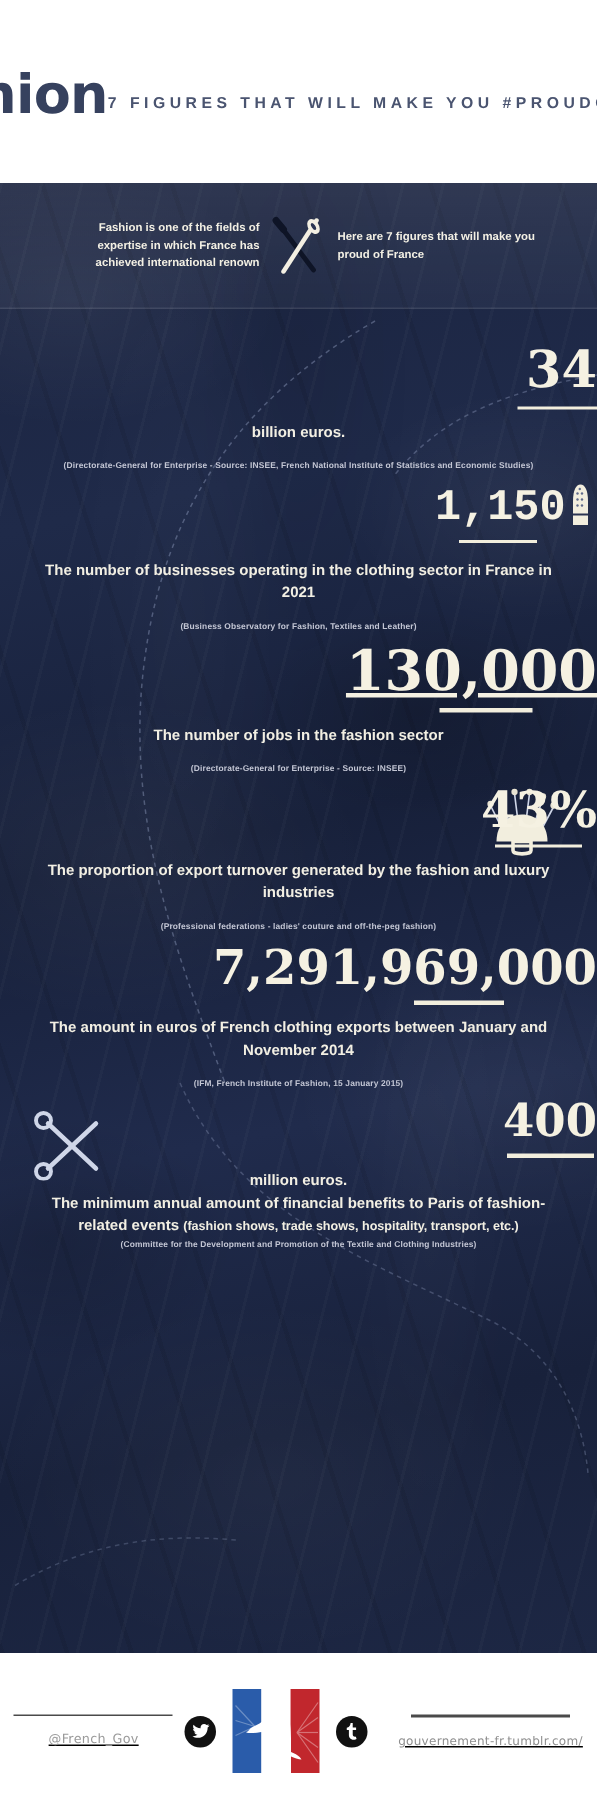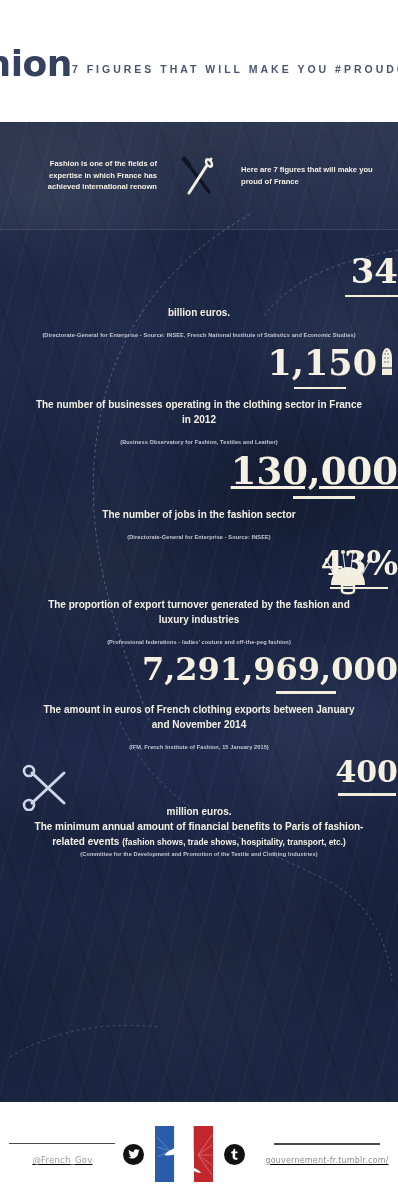--- a/index.html
+++ b/index.html
@@ -55,23 +55,23 @@
       radial-gradient(ellipse 120px 420px at 30% 30%, rgba(255,255,255,.045), transparent 65%),
       radial-gradient(ellipse 90px 380px at 72% 70%, rgba(255,255,255,.04), transparent 65%),
       radial-gradient(ellipse 110px 300px at 50% 12%, rgba(0,0,0,.12), transparent 68%);
   }
   
   .stitches { position:absolute; inset:0; pointer-events:none; }
 
   
   .banner {
     position:relative; z-index:4;
-    height:108px;
+    height:84px;
     background:linear-gradient(180deg, rgba(255,255,255,.085), rgba(255,255,255,.035));
-    display:flex; align-items:center; justify-content:center; gap:16px;
+    display:flex; align-items:center; justify-content:center; gap:0;
     border-bottom:1px solid rgba(255,255,255,.05);
   }
   .banner-left, .banner-right {
     font-size:7.6px; font-weight:bold; color:#f3f0e4; line-height:1.55;
     width:140px;
   }
   .banner-left { text-align:right; }
   .banner-right { text-align:left; }
   .needle-wrap { width:52px; display:flex; align-items:center; justify-content:center; }
 
@@ -83,33 +83,33 @@
     font-family:"DejaVu Serif", serif;
     color:#f5f1e2; font-weight:bold;
     line-height:1; letter-spacing:0px;
     position:relative; display:inline-block;
   }
   .bignum::after {
     content:""; position:absolute; left:50%; transform:translateX(-50%);
     bottom:-9px; width:58px; height:2.5px; background:#f2eedd;
   }
   .s1 .bignum { font-size:34px; }
-  .s2 .bignum { font-size:35px; }
+  .s2 .bignum { font-size:29px;font-family:Liberation Mono, monospace; }
   .s3 .bignum { font-size:37px;text-decoration:underline; }
   .s4 .bignum { font-size:36px; }
   .s5 .bignum { font-size:33px; }
   .s6 .bignum { font-size:32px; }
   .s7 .bignum { font-size:30px; }
   .s6 .bignum::after { width:60px; left:64%; }
   .s3 .bignum::after { width:62px; left:56%; }
   .s2 .bignum::after { width:52px; left:48%; }
 
   .desc {
     margin-top:17px; font-size:10px; font-weight:bold;
-    color:#f2efe3; line-height:1.5; padding:0 34px;
+    color:#f2efe3; line-height:1.5; padding:0 24px;
   }
   .desc .unit { display:block; }
   .subnote {
     margin-top:2px; font-size:8.6px; font-weight:bold;
     color:#e9e5d7; line-height:1.5; padding:0 40px;
   }
   .source {
     margin-top:11px; font-size:5.6px; font-weight:bold;
     color:#c3c6d4; line-height:1.5; padding:0 42px; letter-spacing:.1px;
   }
@@ -204,21 +204,21 @@
                 <circle cx="12" cy="8" r=".8"></circle>
               <circle cx="9" cy="12" r=".8"></circle>
                 <circle cx="12" cy="12" r=".8"></circle>
               <circle cx="9" cy="16" r=".8"></circle>
                 <circle cx="12" cy="16" r=".8"></circle>
               <circle cx="10.5" cy="5" r=".8"></circle>
             </g>
           </svg>
         </span>
       </div>
-      <div class="desc">The number of businesses operating in the clothing sector in France in 2012</div>
+      <div class="desc">The number of businesses operating in the clothing sector in France in 2021</div>
       <div class="source">(Business Observatory for Fashion, Textiles and Leather)</div>
     </div>
 
     <div class="stat s3">
       <div class="num-row">
         <span class="bignum">130,000</span>
       </div>
       <div class="desc">The number of jobs in the fashion sector</div>
       <div class="source">(Directorate-General for Enterprise - Source: INSEE)</div>
     </div>

